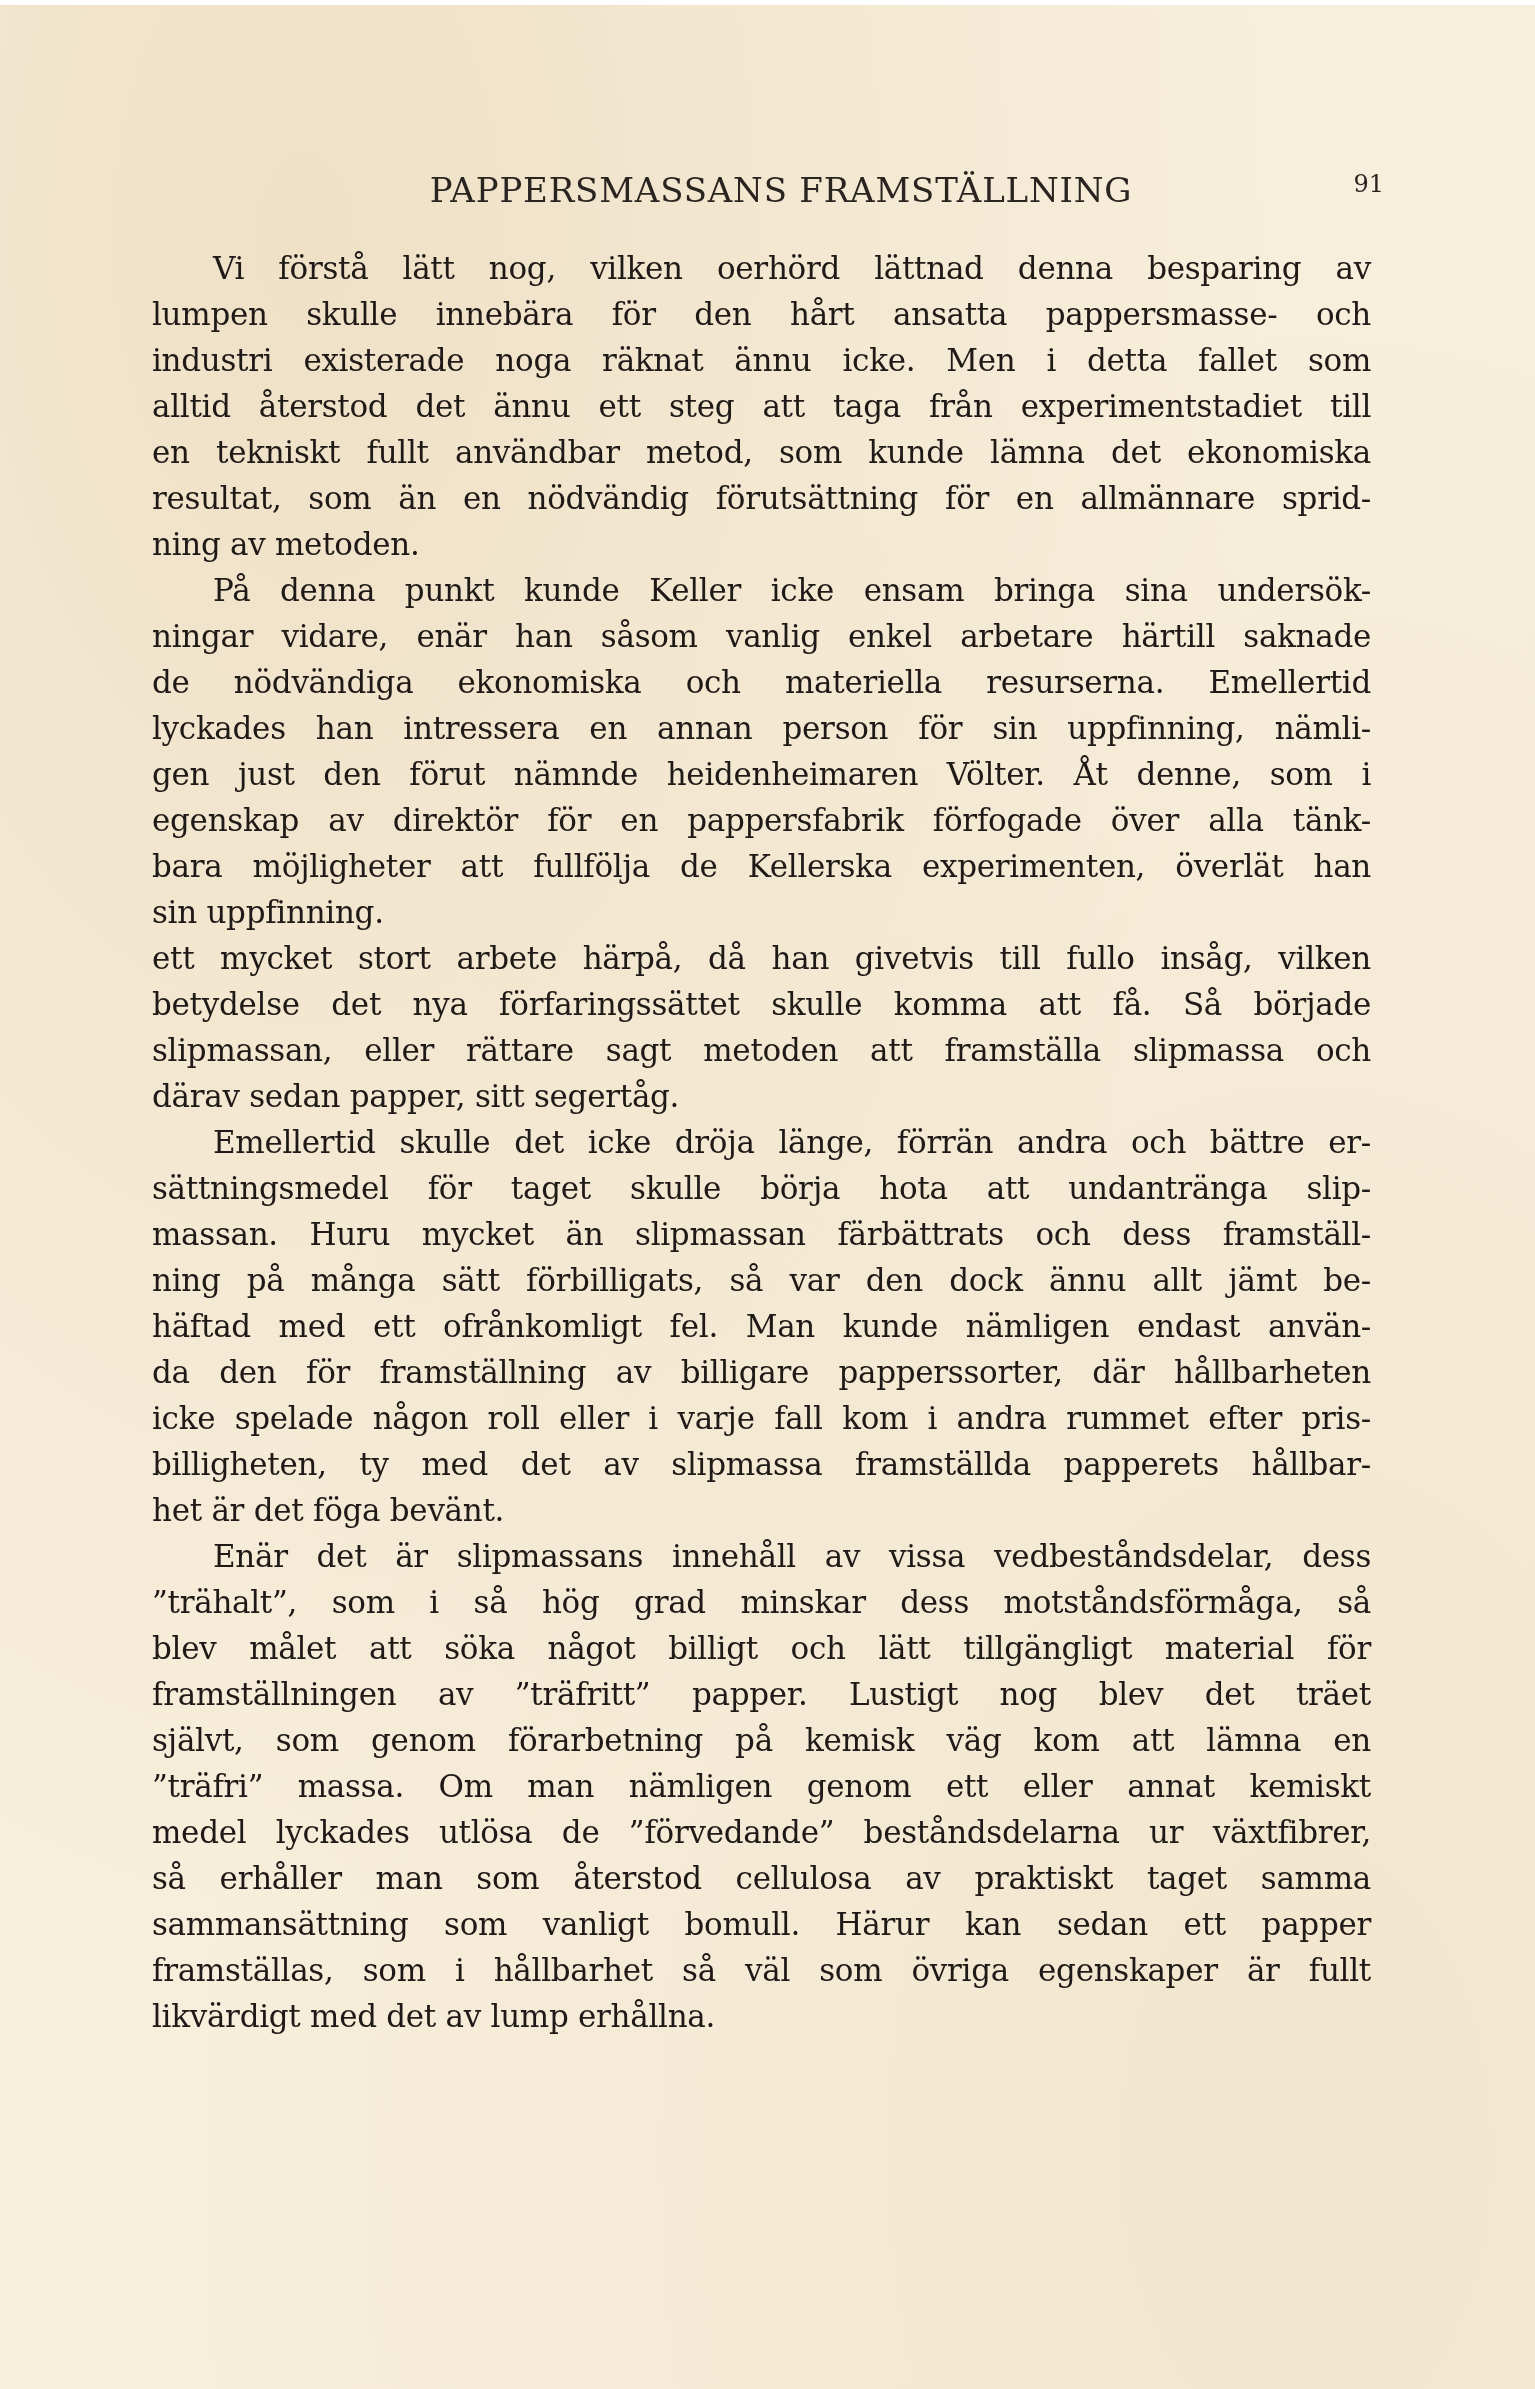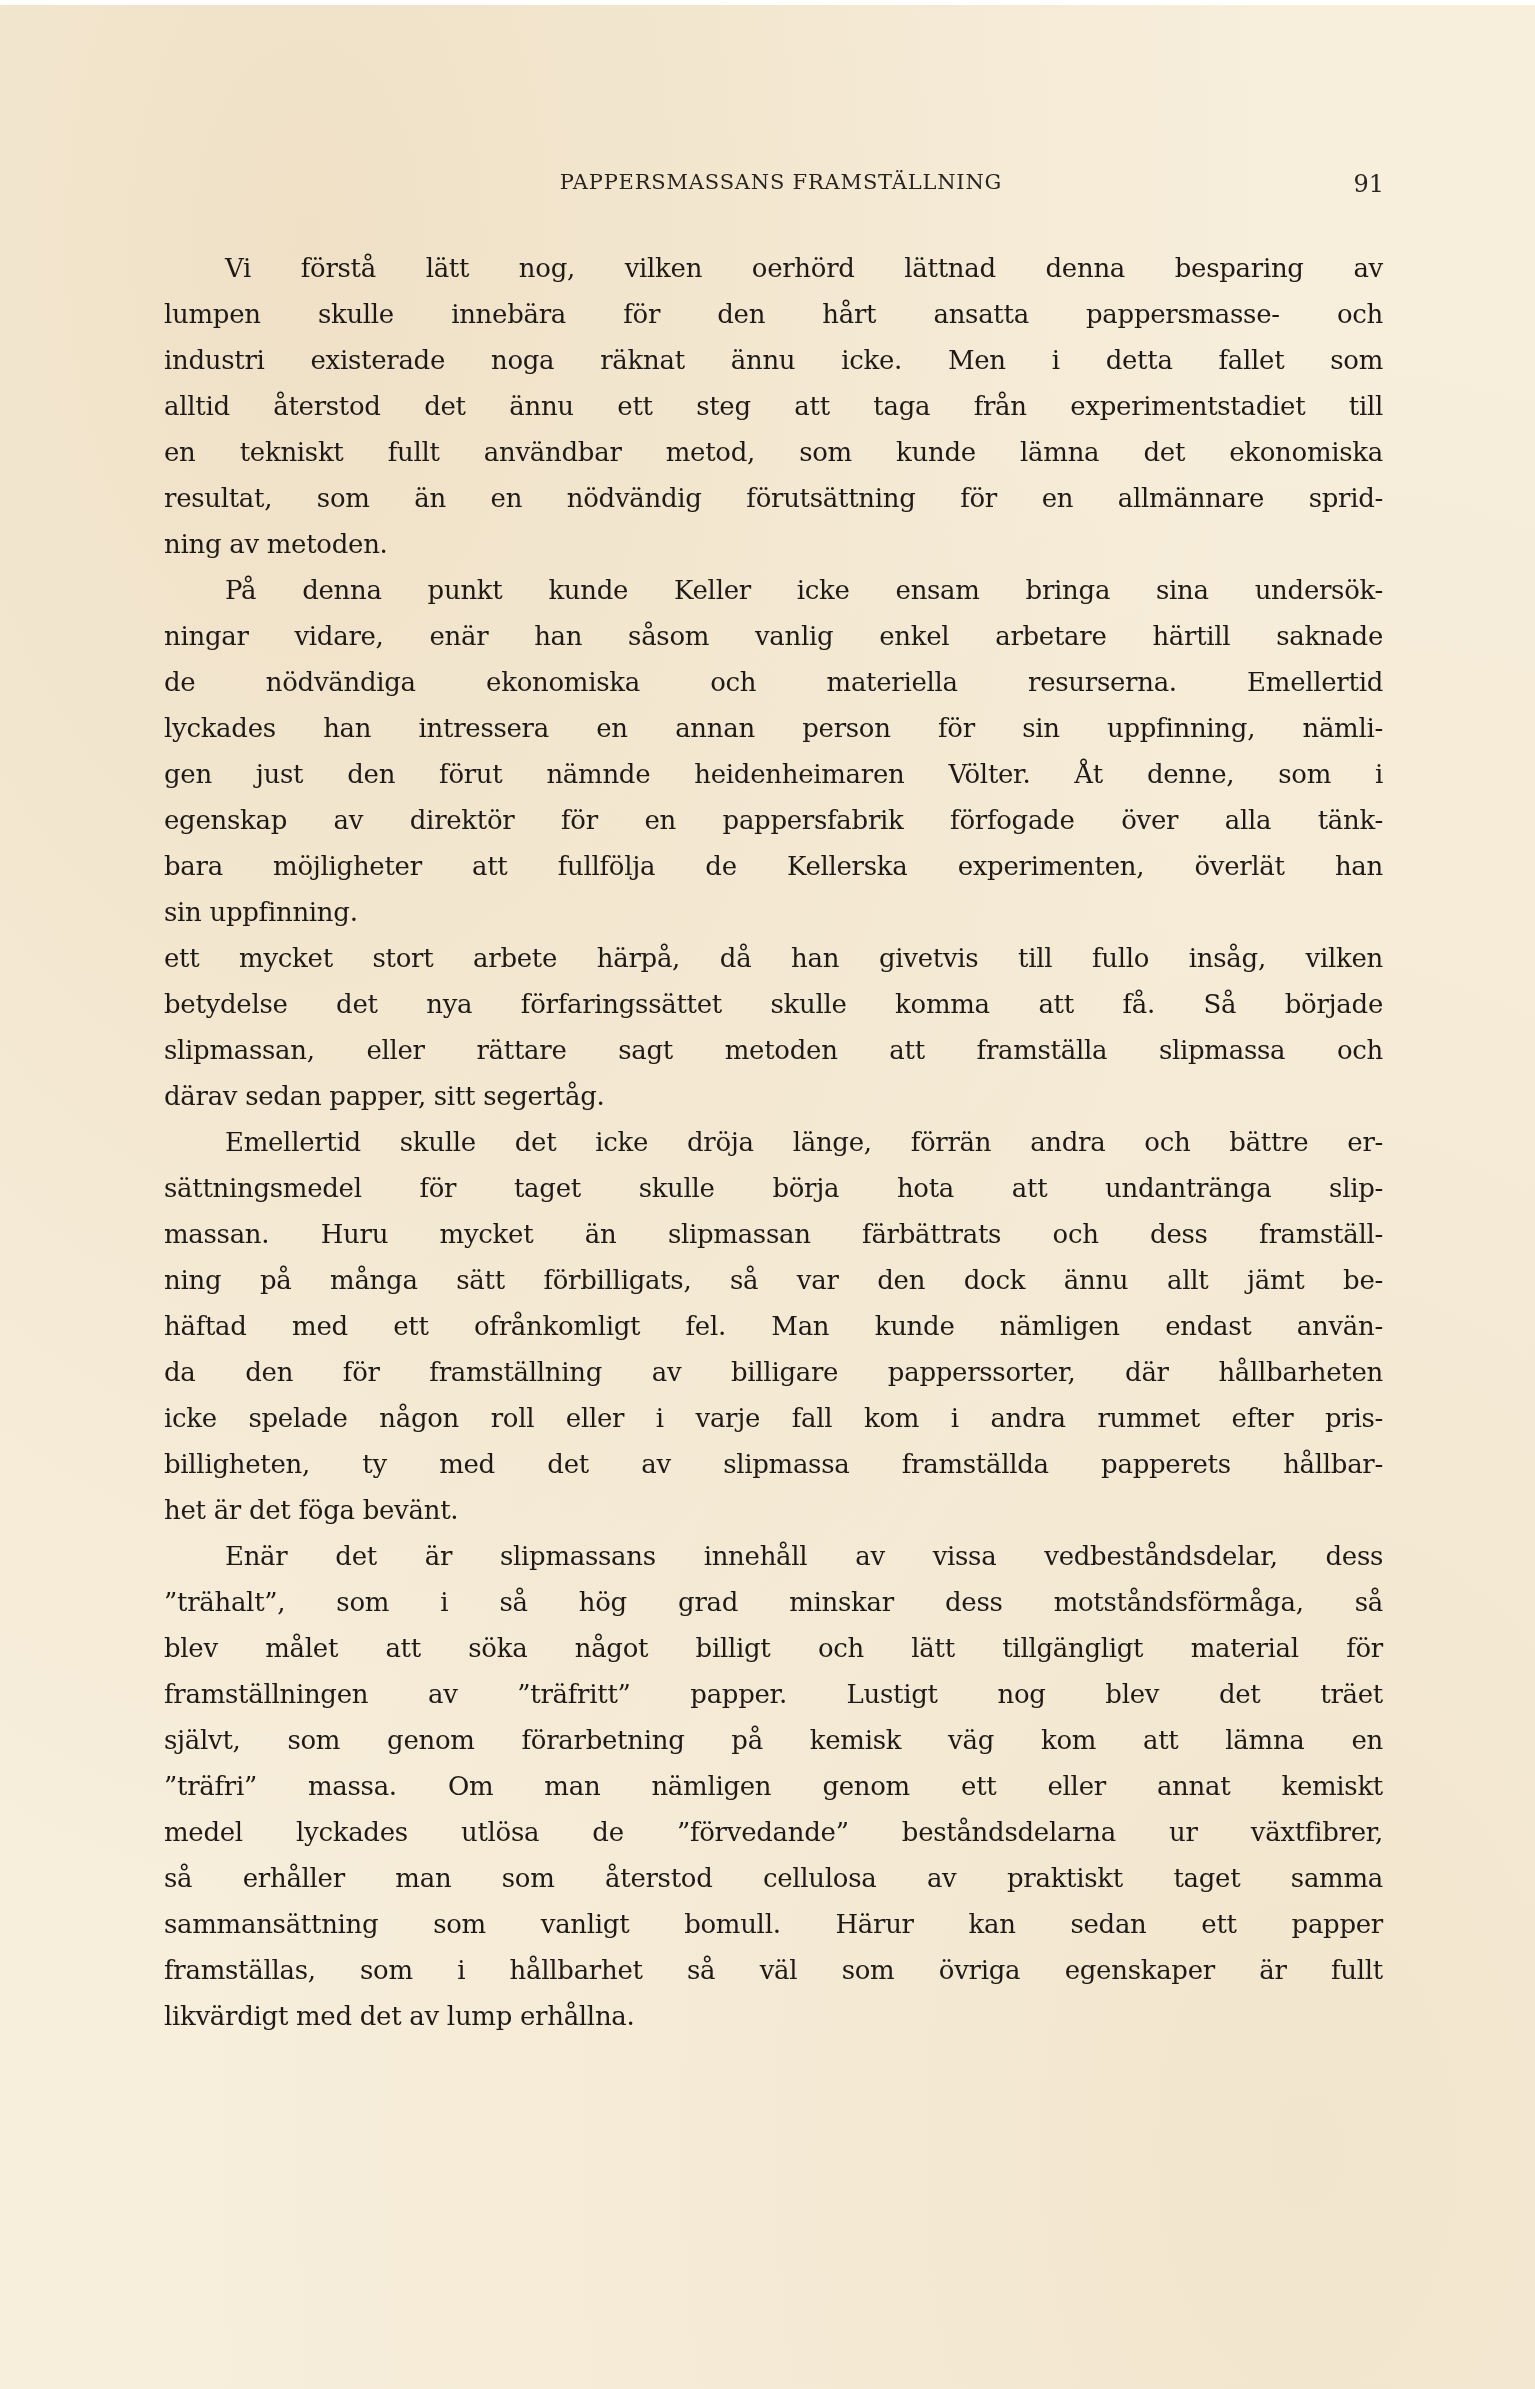--- a/index.html
+++ b/index.html
@@ -37,37 +37,37 @@
       width: 1223px;
       height: 34px;
       font-family: "DejaVu Serif", serif;
       color: #2a2420;
     }
     .running-title {
       position: absolute;
       left: 0;
       width: 1223px;
       text-align: center;
-      font-size: 21px;
+      font-size: 34px;
       letter-spacing: 0.8px;
       padding-left: 17px;
       box-sizing: border-box;
     }
     .page-number {
       position: absolute;
       right: 0;
       font-size: 24px;
     }
     .body-text {
       position: absolute;
       top: 245px;
-      left: 164px;
+      left: 152px;
       width: 1219px;
       font-family: "DejaVu Serif", serif;
-      font-size: 26px;
+      font-size: 31px;
       color: #1f1a17;
       letter-spacing: -0.3px;
     }
     .line {
       height: 46px;
       line-height: 46px;
       white-space: nowrap;
       text-align: justify;
       text-align-last: justify;
       display: block;

